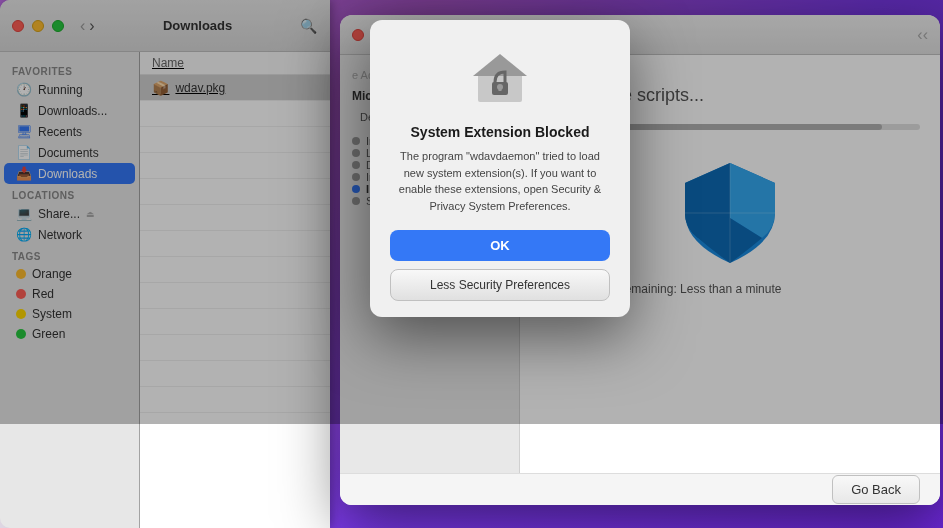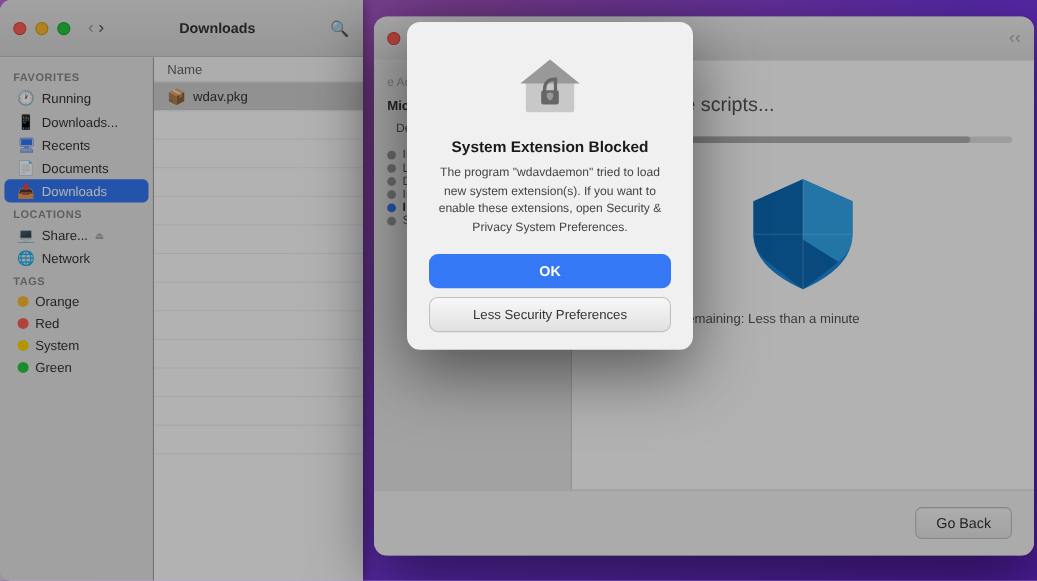--- a/index.html
+++ b/index.html
@@ -136,20 +136,21 @@
       height: 10px;
       border-radius: 50%;
       flex-shrink: 0;
     }
 
     
     .file-list {
       flex: 1;
       background: white;
       overflow-y: auto;
+      text-decoration: underline;
     }
 
     .file-list-header {
       display: flex;
       padding: 4px 12px;
       border-bottom: 1px solid #e0e0e0;
       font-size: 12px;
       color: #666;
       font-weight: 500;
       background: #f8f8f8;
@@ -226,21 +227,21 @@
     }
 
     .install-time {
       font-size: 12px;
       color: #555;
       align-self: flex-start;
       padding-left: 20px;
     }
 
     .installer-footer {
-      height: 60px;
+      height: 32px;
       background: #f5f5f5;
       border-top: 1px solid #ddd;
       display: flex;
       align-items: center;
       justify-content: flex-end;
       padding: 0 20px;
       gap: 10px;
     }
 
     .installer-btn {
@@ -256,21 +257,21 @@
       background: linear-gradient(to bottom, #e8e8e8, #d8d8d8);
       color: #999;
     }
 
     
     .modal-overlay {
       position: absolute;
       left: 0;
       top: 0;
       width: 943px;
-      height: 528px;
+      height: 424px;
       background: rgba(0,0,0,0.3);
       display: flex;
       align-items: center;
       justify-content: center;
       z-index: 100;
     }
 
     .modal {
       width: 260px;
       background: #f0f0f0;

